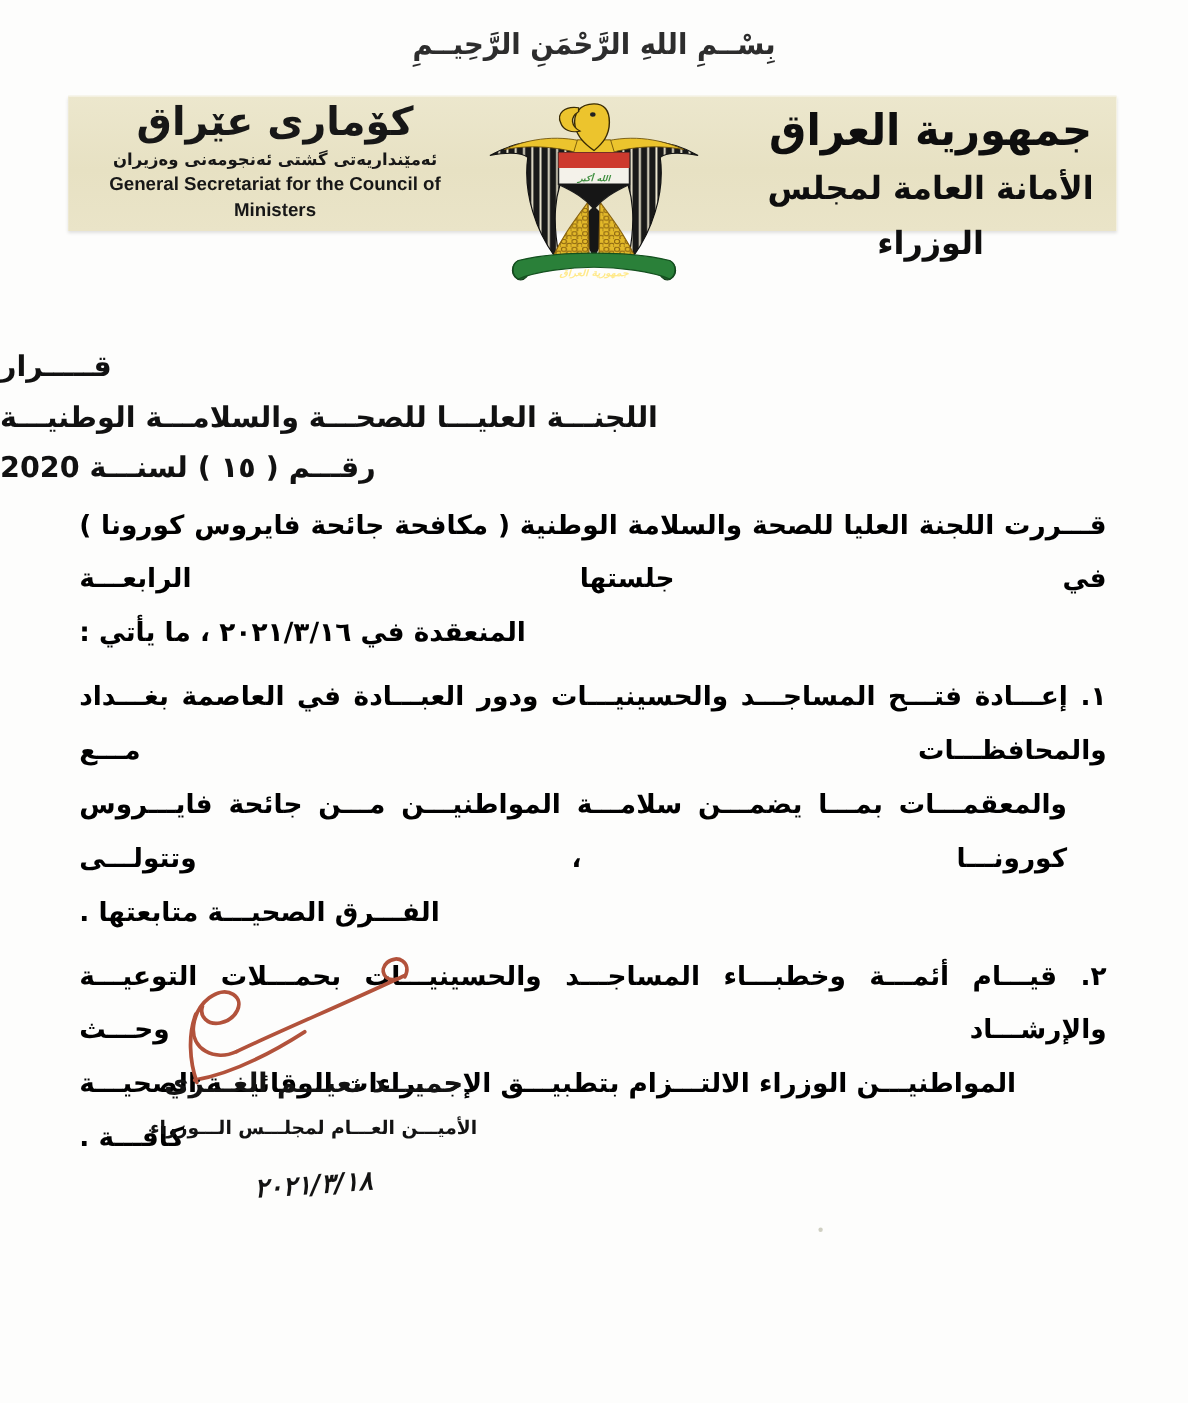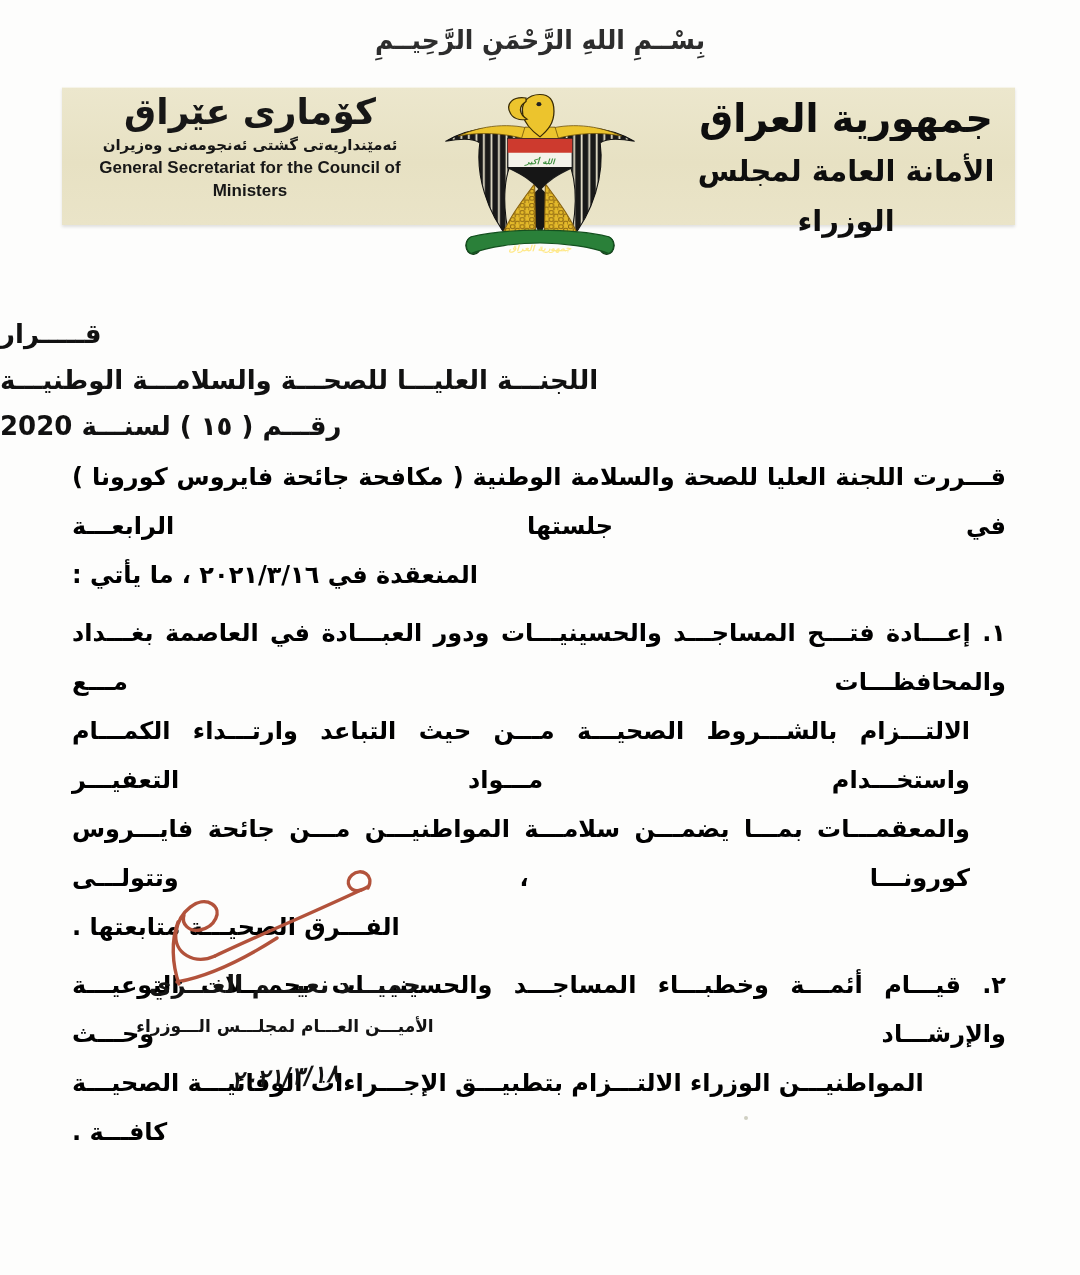--- a/index.html
+++ b/index.html
@@ -7,21 +7,21 @@
     position:relative; width:1080px; height:1275px;
     background:#fdfdfc; overflow:hidden;
     font-family:"DejaVu Sans", sans-serif; color:#161616;
   }
   .bismillah {
     position:absolute; top:26px; left:0; right:0;
     text-align:center; font-size:25px; font-weight:700; color:#2d2d2d;
     transform:scaleY(1.05);
   }
   .banner {
-    position:absolute; left:62px; top:87px; width:953px; height:138px;
+    position:absolute; left:62px; top:87px; width:953px; height:123px;
     background:linear-gradient(180deg,#ece7cd 0%, #e7e1c3 55%, #eae4c8 100%);
     box-shadow: inset 0 1px 0 rgba(255,255,255,.55), 0 2px 3px rgba(0,0,0,.12);
   }
   .hdr-left {
     position:absolute; left:14px; top:2px; width:348px;
     text-align:center; direction:rtl; color:#171717;
   }
   .ku-title { font-size:36px; font-weight:700; line-height:46px; }
   .ku-sub   { font-size:15px; font-weight:700; line-height:21px; }
   .en-title { font-size:19px; font-weight:700; line-height:25px; letter-spacing:.5px;
@@ -122,21 +122,20 @@
     <div>رقـــم ( ١٥ ) لسنـــة 2020</div>
   </div>
 
   <div class="body-text">
     <div>
       <div class="jline">قـــررت اللجنة العليا للصحة والسلامة الوطنية ( مكافحة جائحة فايروس كورونا ) في جلستها الرابعـــة</div>
       <div class="lline">المنعقدة في ٢٠٢١/٣/١٦ ، ما يأتي :</div>
     </div>
     <div class="item">
       <div class="jline">١. إعـــادة فتـــح المساجـــد والحسينيـــات ودور العبـــادة في العاصمة بغـــداد والمحافظـــات مـــع</div>
-      <div class="jline cont">الالتـــزام بالشـــروط الصحيـــة مـــن حيث التباعد وارتـــداء الكمـــام واستخـــدام مـــواد التعفيـــر</div>
       <div class="jline cont">والمعقمـــات بمـــا يضمـــن سلامـــة المواطنيـــن مـــن جائحة فايـــروس كورونـــا ، وتتولـــى</div>
       <div class="lline cont">الفـــرق الصحيـــة متابعتها .</div>
     </div>
     <div class="item">
       <div class="jline">٢. قيـــام أئمـــة وخطبـــاء المساجـــد والحسينيـــات بحمـــلات التوعيـــة والإرشـــاد وحـــث</div>
       <div class="lline cont">المواطنيـــن الوزراء الالتـــزام بتطبيـــق الإجـــراءات الوقائيـــة الصحيـــة كافـــة .</div>
     </div>
   </div>
 
   <div class="sig">

